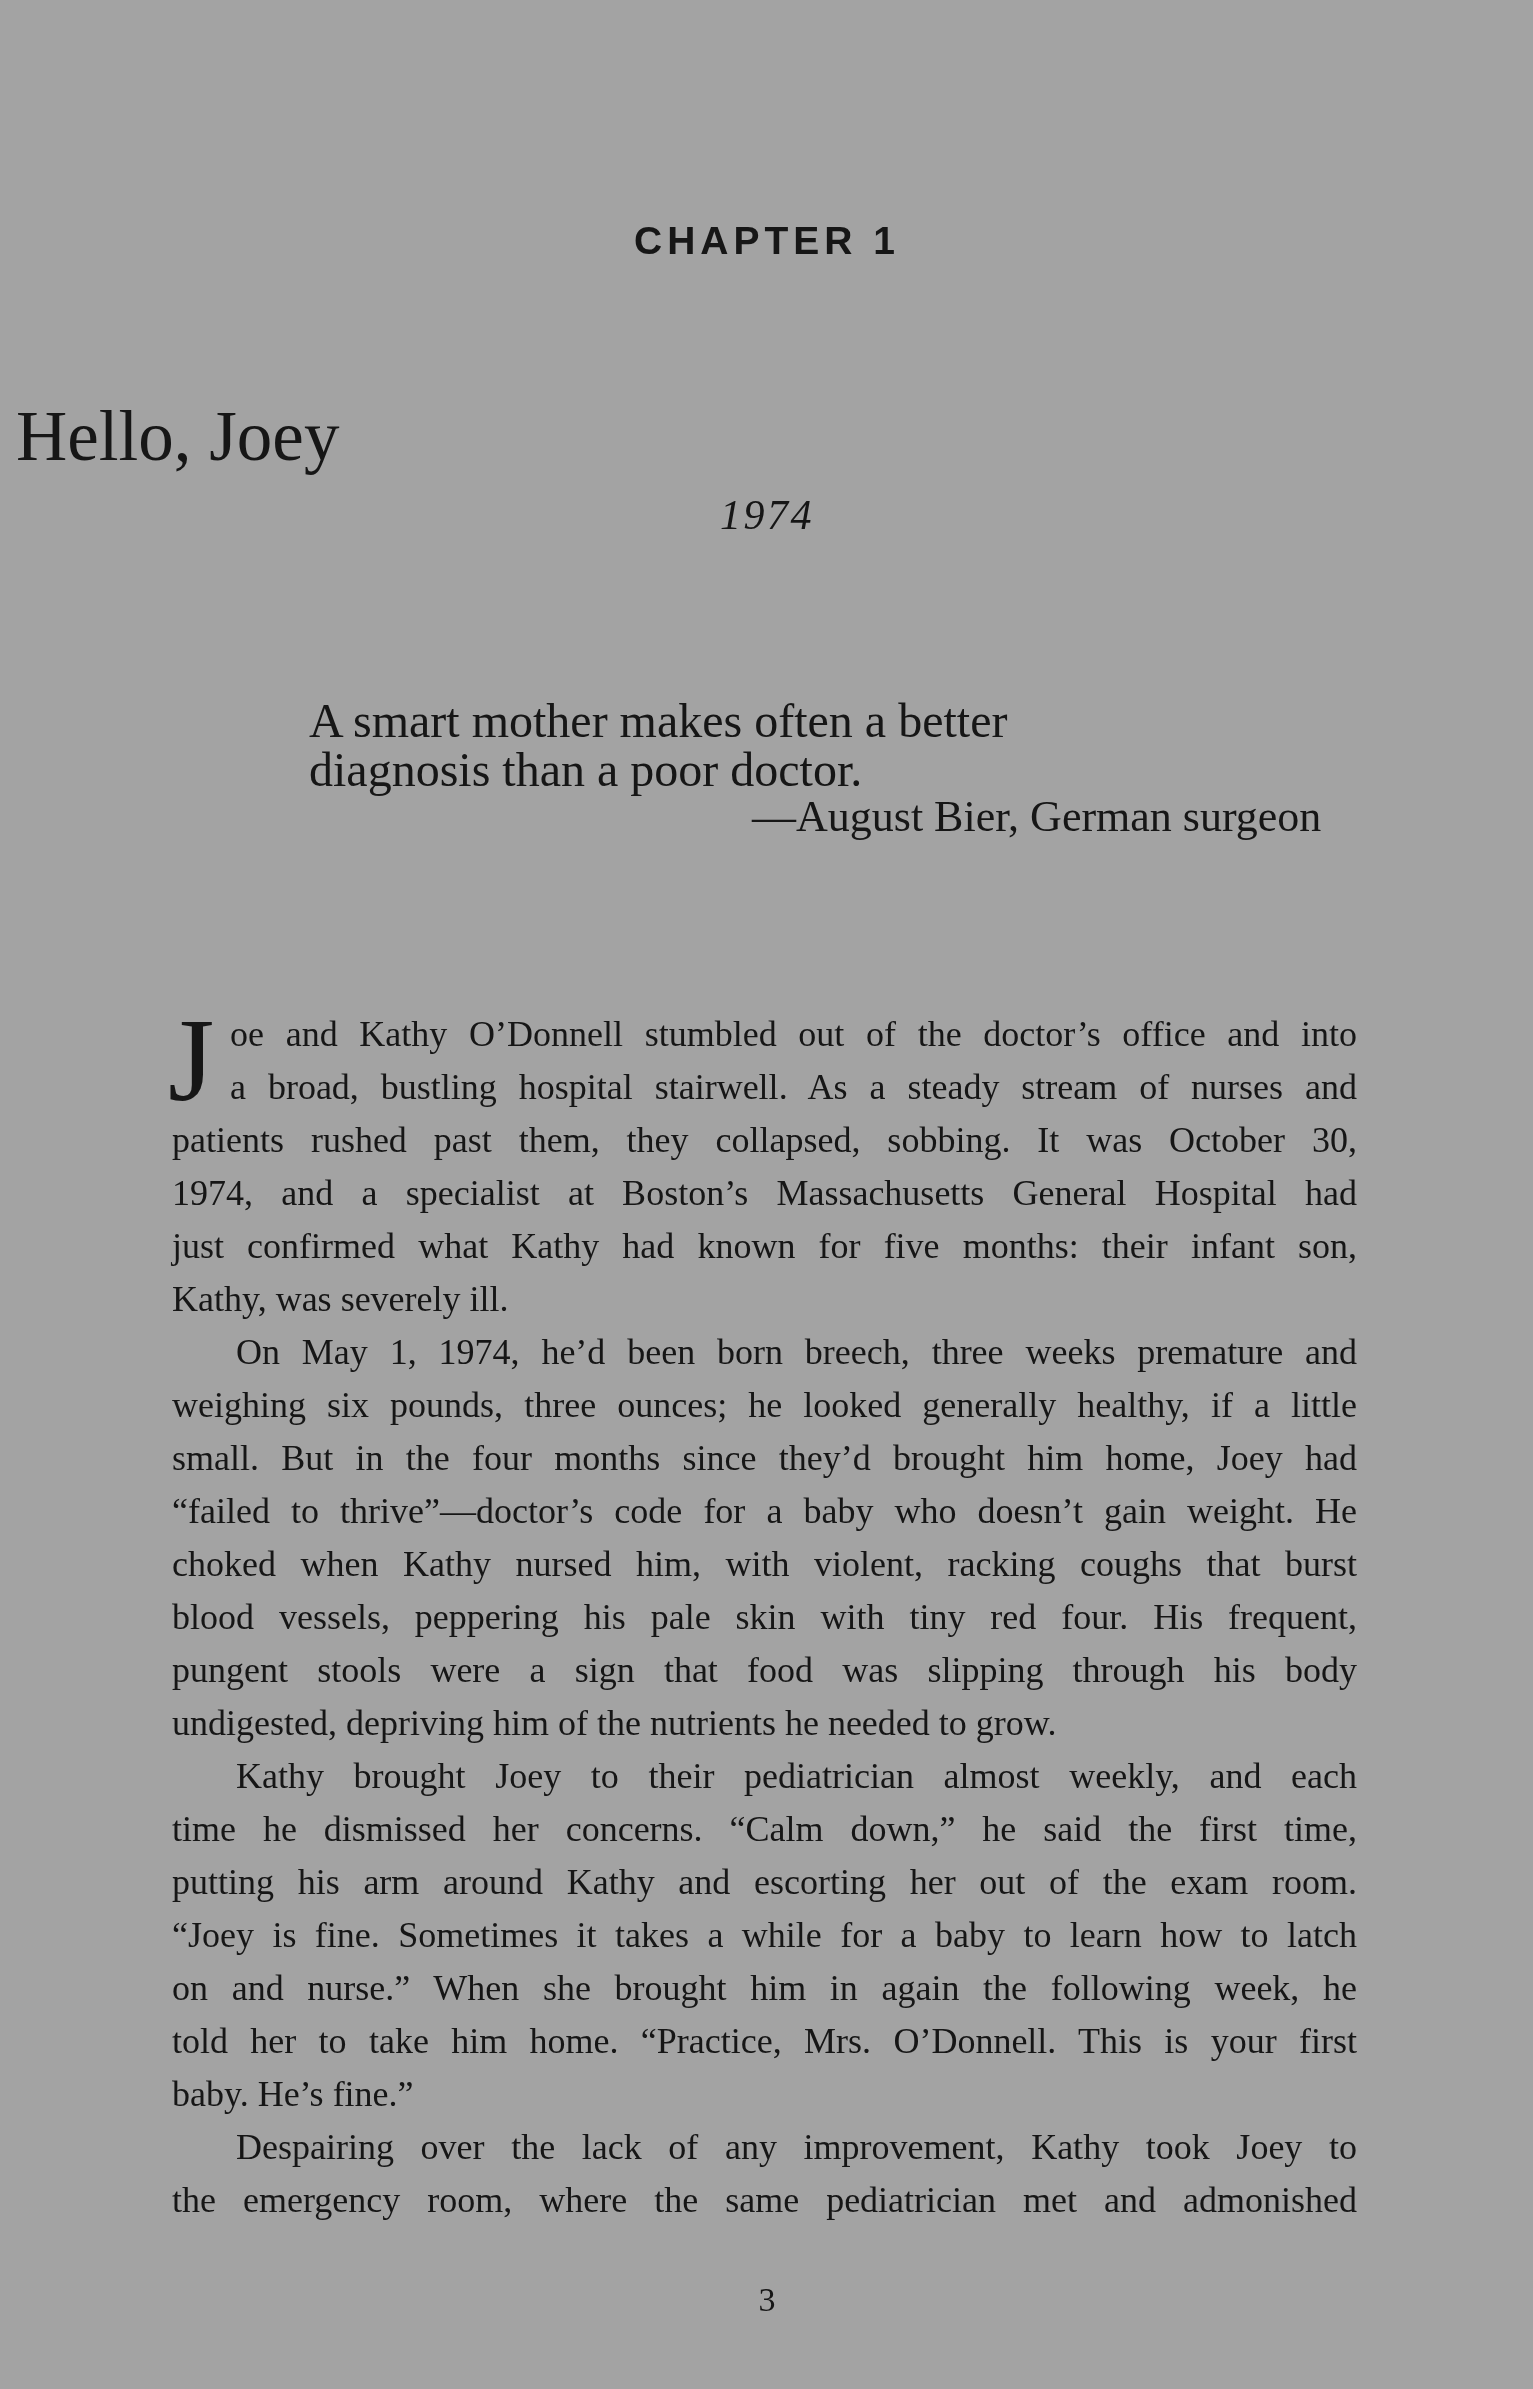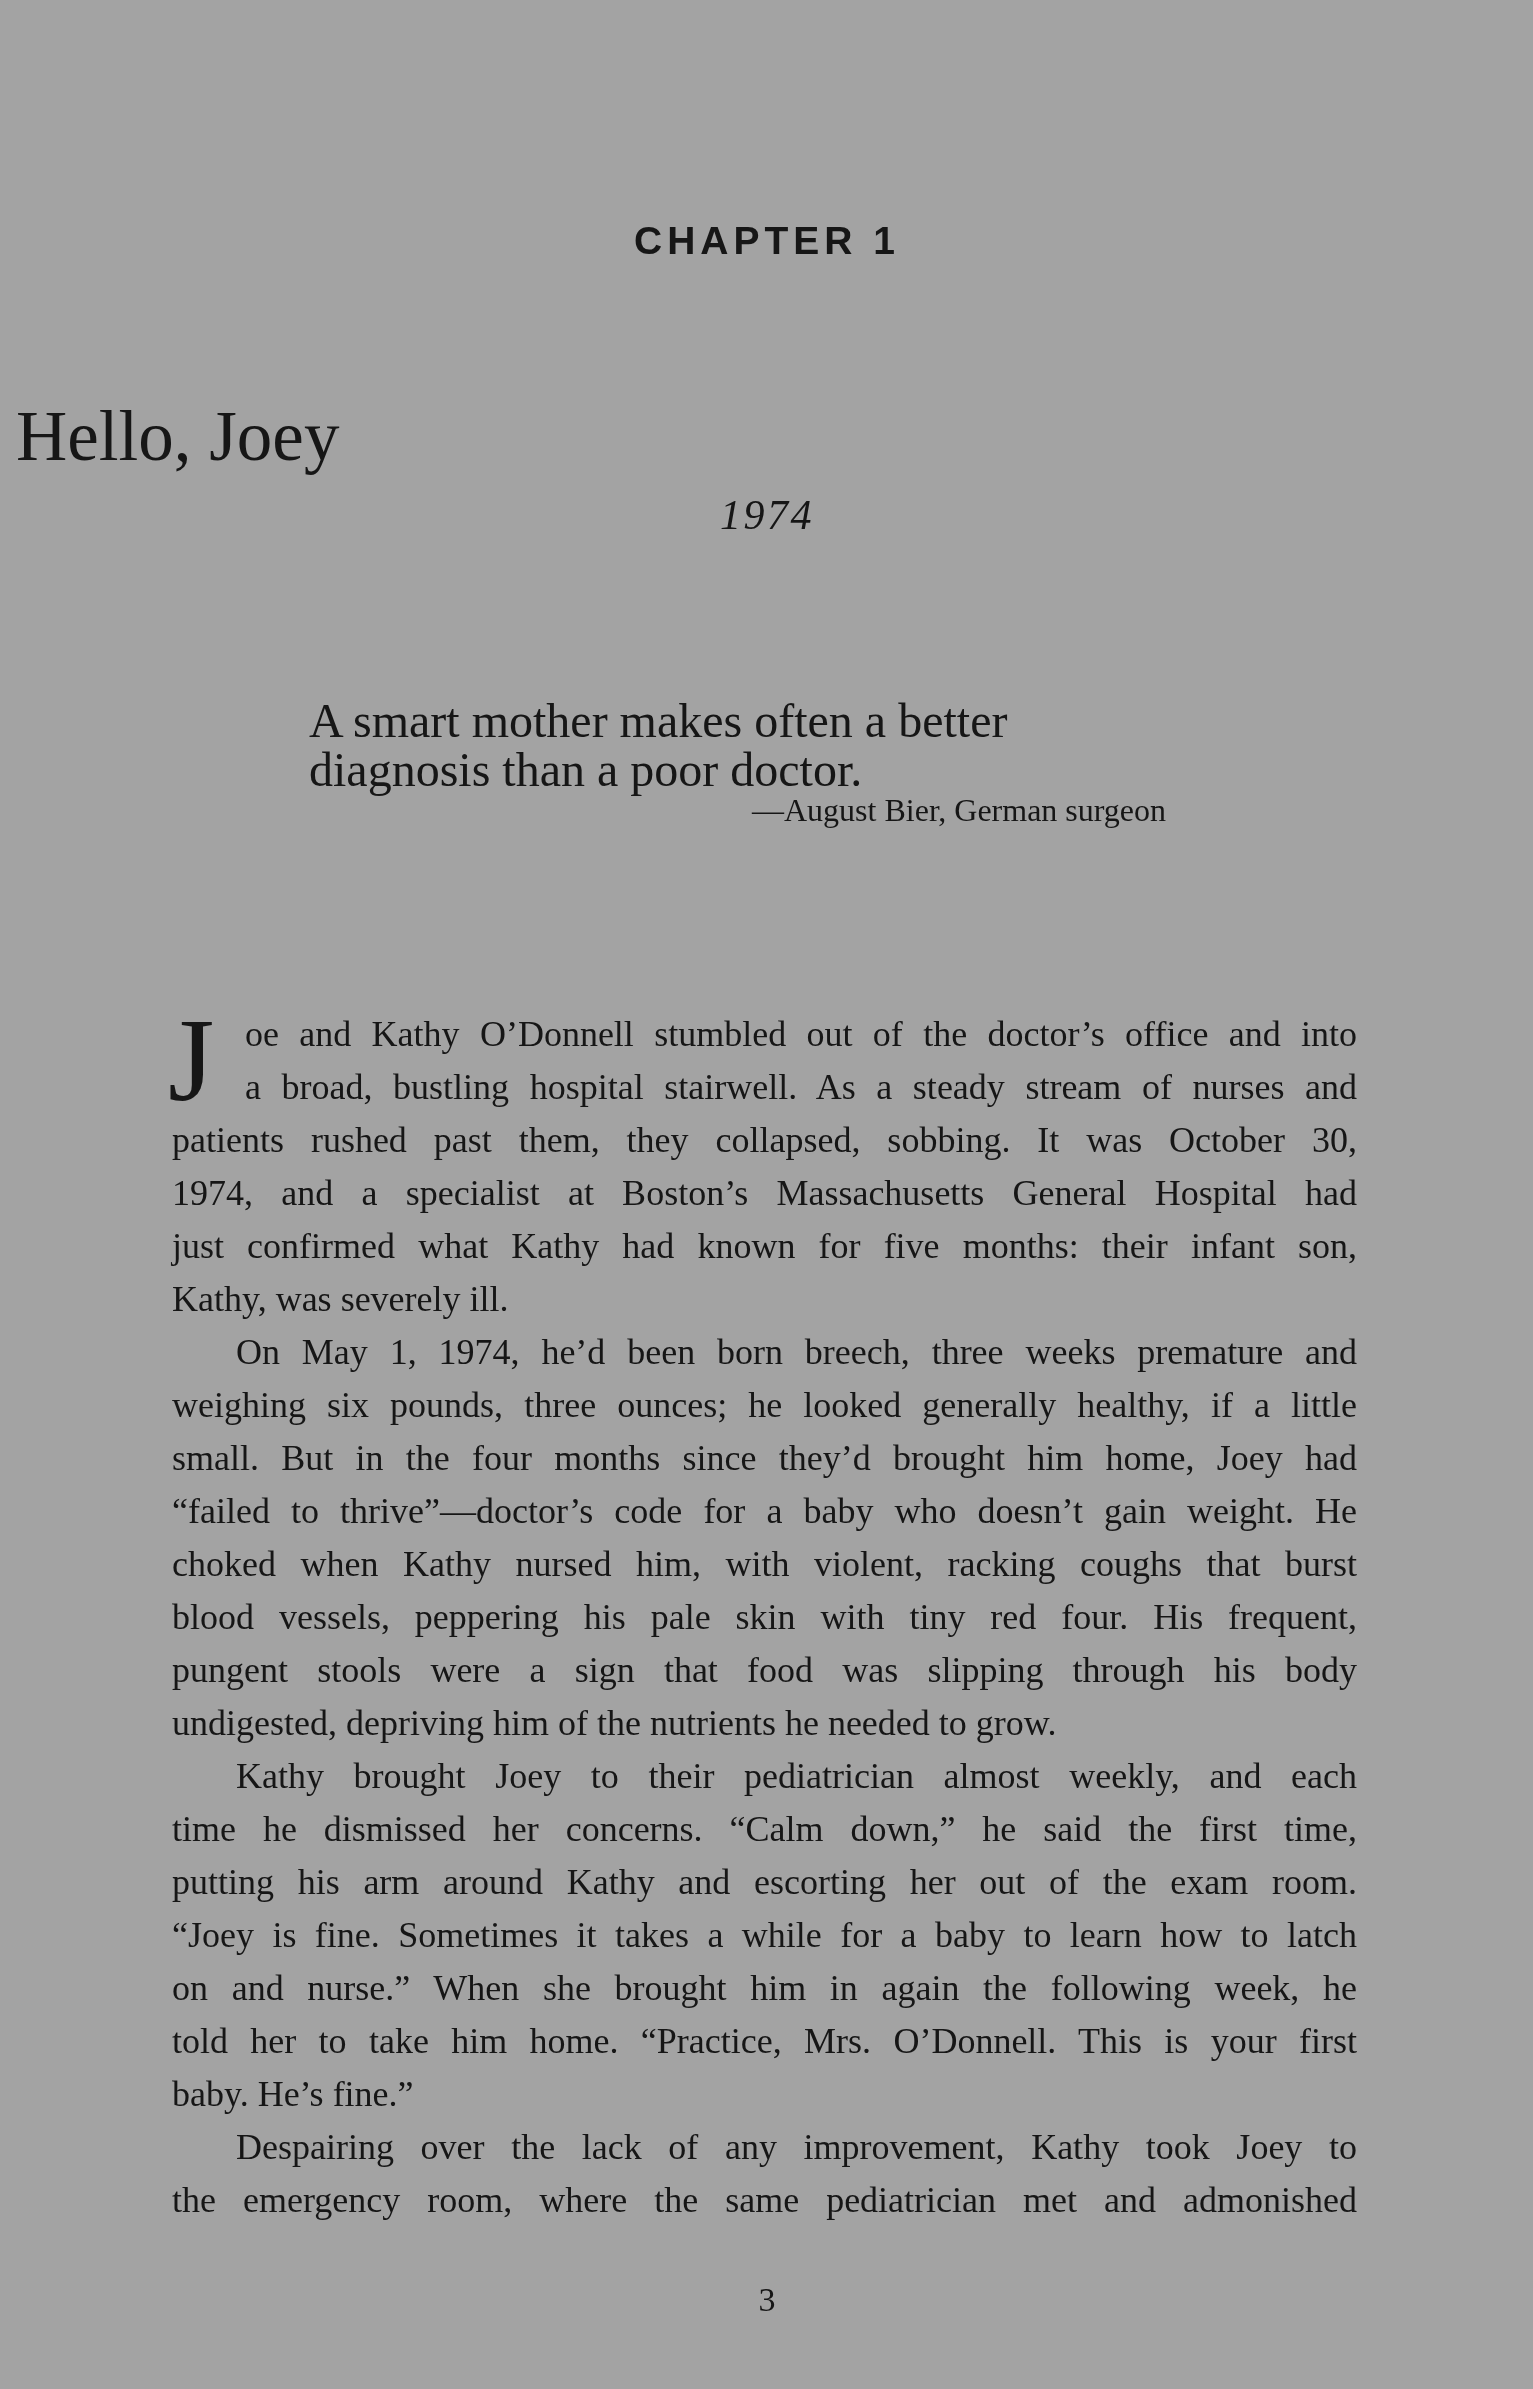--- a/index.html
+++ b/index.html
@@ -51,42 +51,42 @@
     left: 309px;
     top: 696px;
     font-size: 48px;
     line-height: 49px;
     white-space: nowrap;
   }
   .attribution {
     position: absolute;
     left: 752px;
     top: 792px;
-    font-size: 32px;
+    font-size: 44px;
     line-height: 1.15;
     white-space: nowrap;
   }
   .body-text {
     position: absolute;
     left: 172px;
     top: 1008px;
     width: 1185px;
     font-size: 36px;
     line-height: 53px;
   }
   .line {
     text-align: justify;
     text-align-last: justify;
   }
   .line.last {
     text-align: justify;
     text-align-last: left;
   }
   .line.indent { padding-left: 64px; }
-  .p-head { margin-left: 73px; }
+  .p-head { margin-left: 58px; }
   .drop-cap {
     position: absolute;
     left: 168px;
     top: 1001px;
     font-size: 119px;
     line-height: 1;
   }
   .page-number {
     position: absolute;
     top: 2280px;

